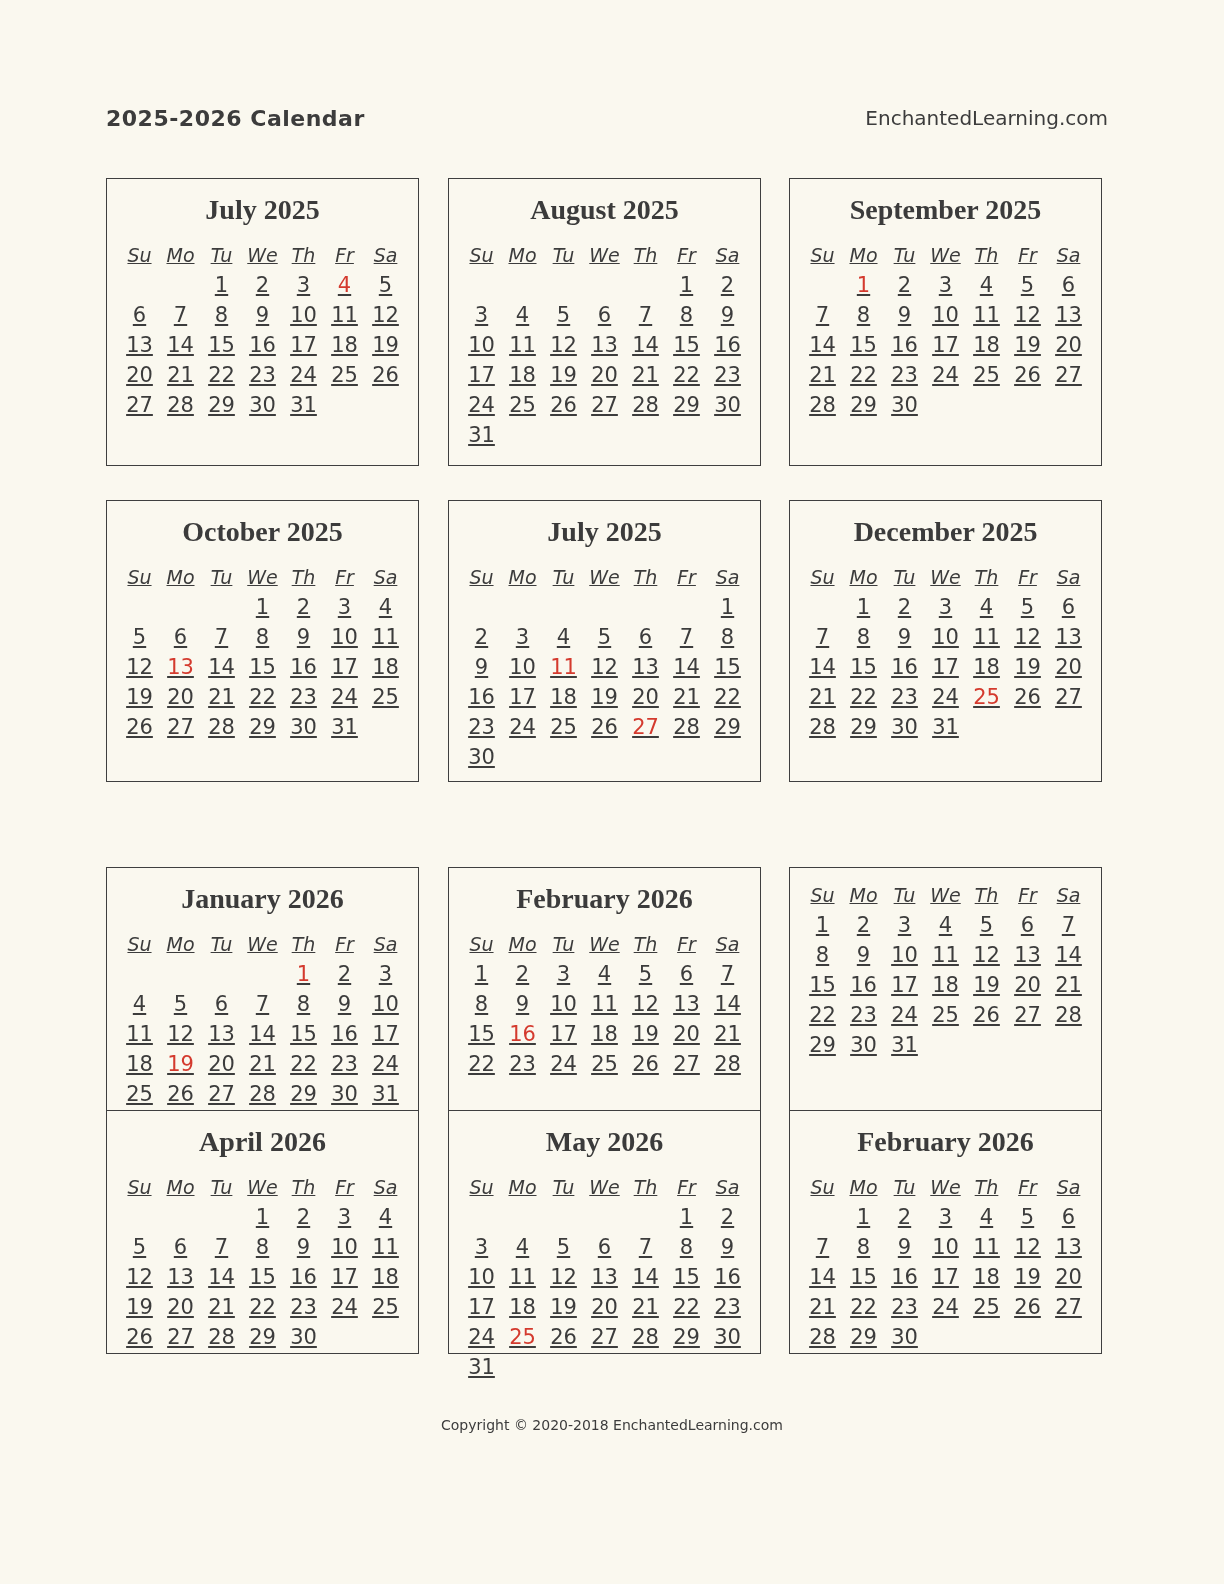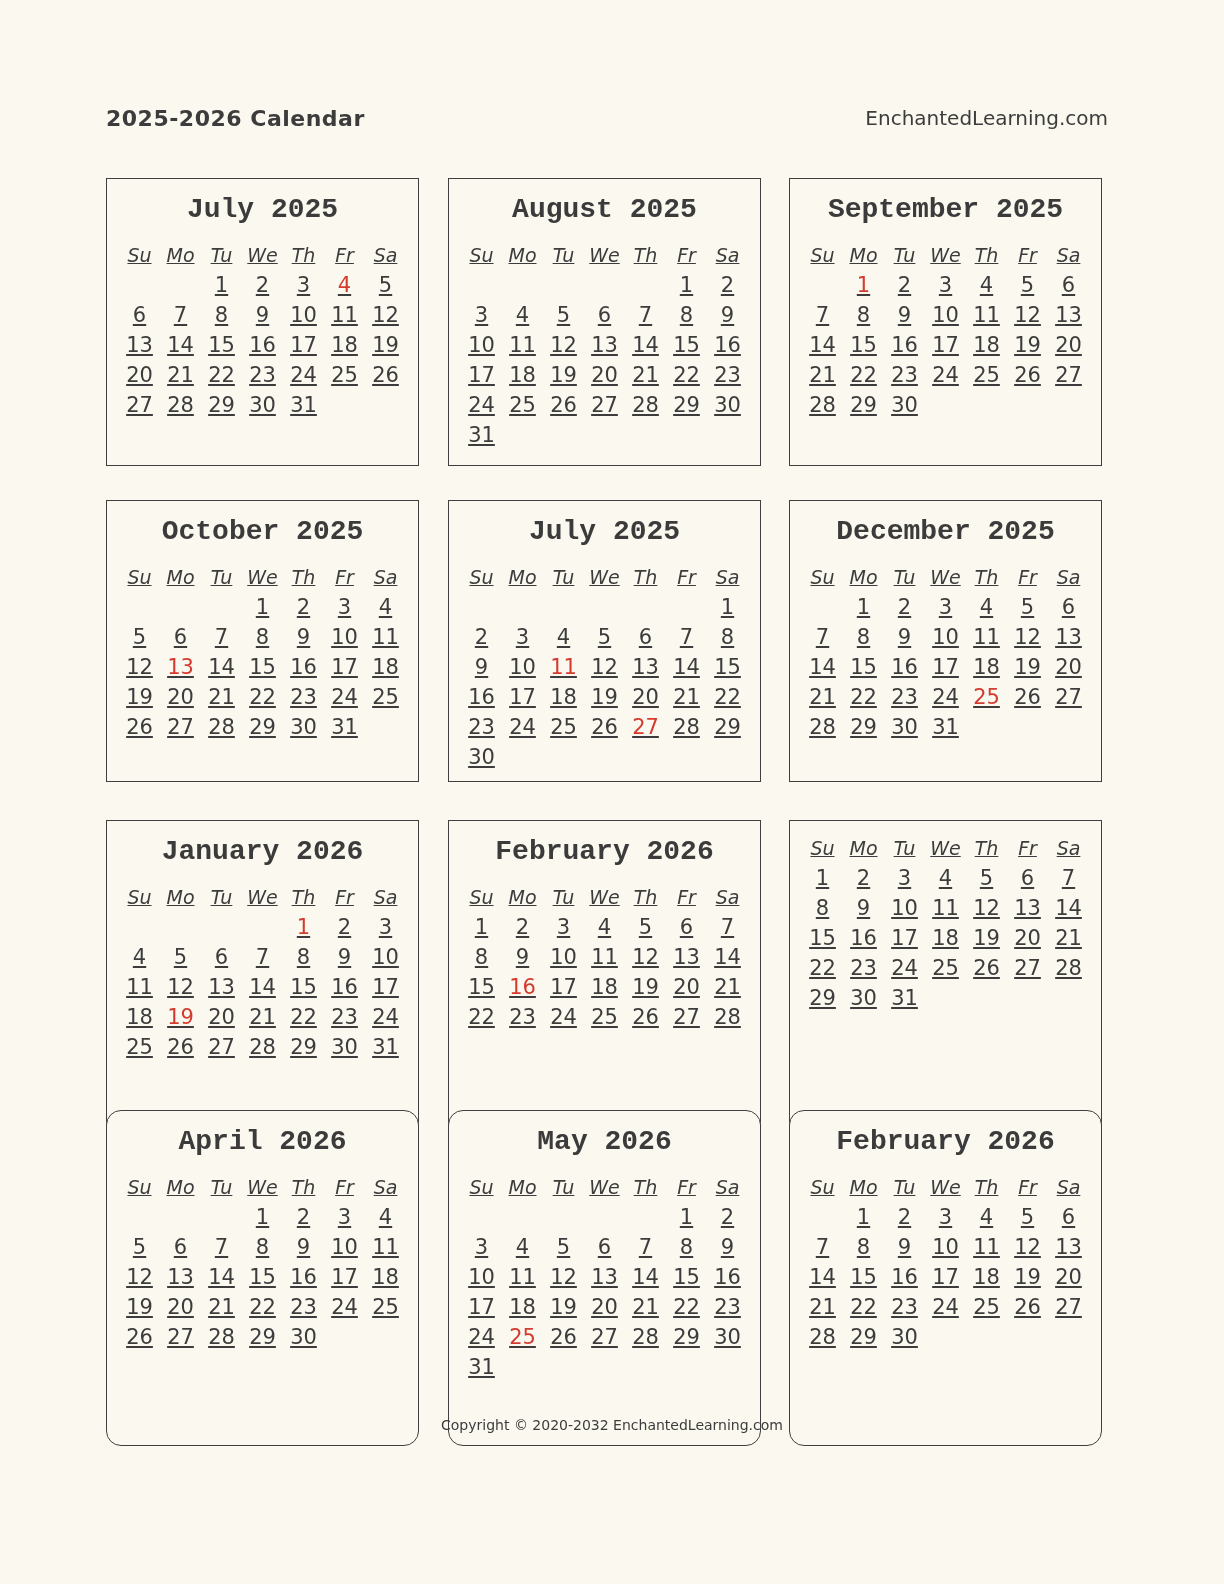--- a/index.html
+++ b/index.html
@@ -25,26 +25,26 @@
   .month {
     position: absolute;
     width: 313px;
     border: 1.5px solid #3f3f3f;
     box-sizing: border-box;
     background: #faf8ef;
   }
   .c0 { left: 106px; } .c1 { left: 448px; } .c2 { left: 789px; }
   .r0 { top: 178px; height: 288px; }
   .r1 { top: 500px; height: 282px; }
-  .r2 { top: 820px; height: 319px; }
-  .r3 { top: 1110px; height: 336px; border-radius: 15px; }
+  .r2 { top: 867px; height: 319px; }
+  .r3 { top: 1110px; height: 244px; }
   .month-title {
     margin: 13px 0 0 0;
     text-align: center;
-    font-family: Liberation Mono, monospace;
+    font-family: Liberation Serif, serif;
     font-size: 28px; font-weight: bold; line-height: 36px;
     color: #3b3b3b;
   }
   table.month-grid {
     border-collapse: collapse;
     margin: 12px auto 0 auto;
     text-decoration: underline;
   }
   table.month-grid th {
     width: 41px; height: 30px;
@@ -837,13 +837,13 @@
             <td></td>
             <td></td>
             <td></td>
             <td></td>
           </tr>
         </tbody>
     </table>
   </section>
   </div>
 
-<div class="footer">Copyright © 2020-2032 EnchantedLearning.com</div>
+<div class="footer">Copyright © 2020-2018 EnchantedLearning.com</div>
 
 </body></html>

